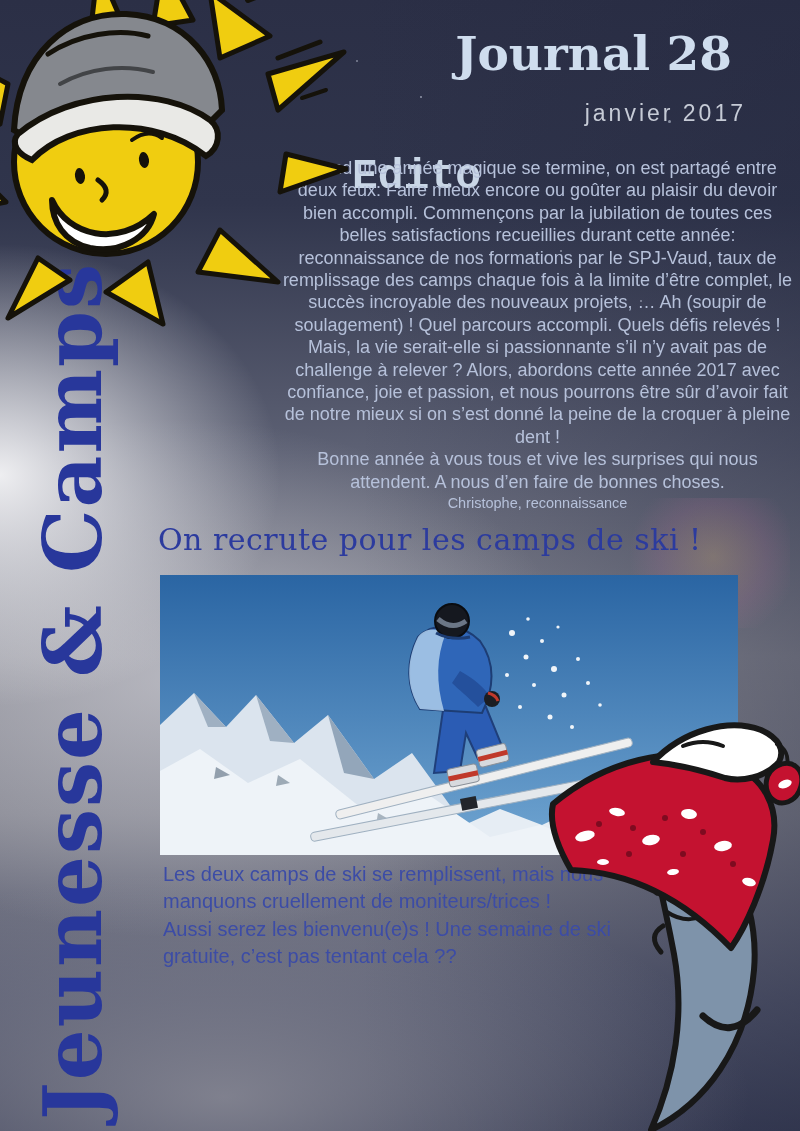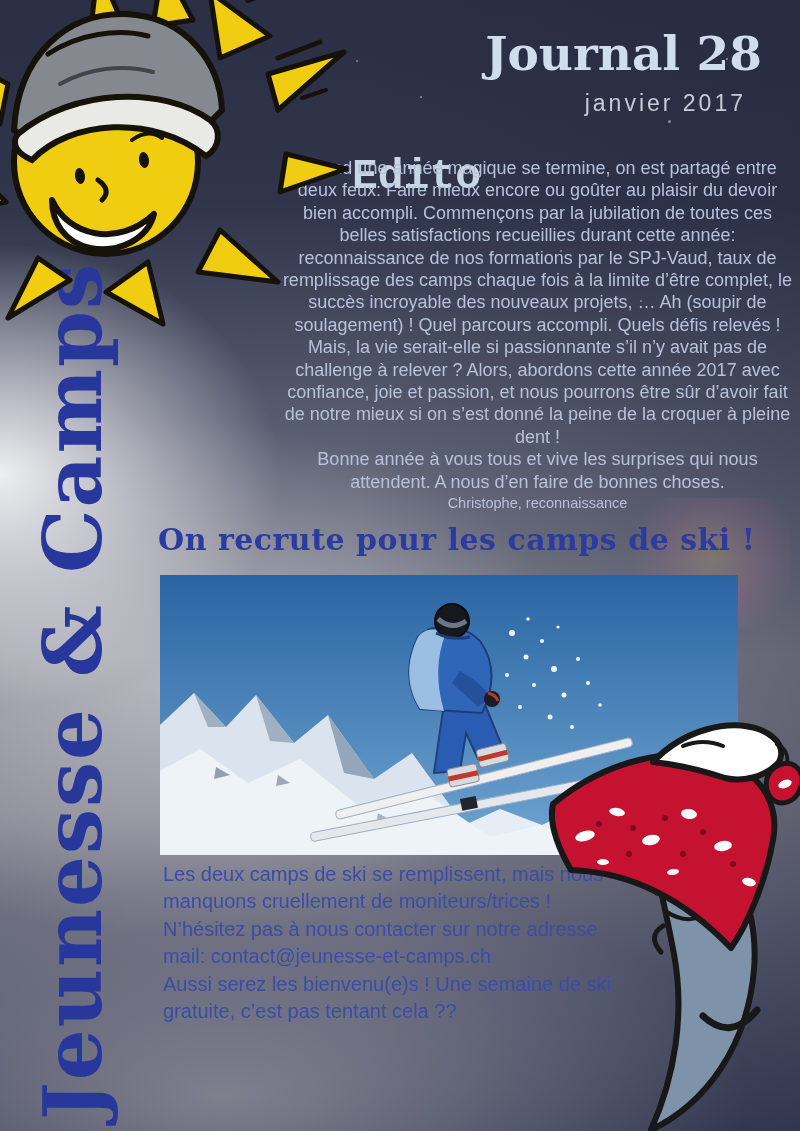--- a/index.html
+++ b/index.html
@@ -10,32 +10,32 @@
       radial-gradient(ellipse 400px 330px at 0% 42%, rgba(245,245,247,.95), rgba(245,245,247,0) 70%),
       radial-gradient(ellipse 560px 360px at 22% 60%, rgba(205,205,212,.65), rgba(205,205,212,0) 72%),
       radial-gradient(ellipse 700px 300px at 28% 97%, rgba(148,148,158,.75), rgba(148,148,158,0) 75%),
       linear-gradient(to right, rgba(255,255,255,0) 45%, rgba(35,39,62,.38) 100%),
       linear-gradient(#2b2f46 0%, #30354c 18%, #5d6174 40%, #8b8c96 58%, #83848f 72%, #565a70 88%, #3a3f58 100%);
   }
   .star { position:absolute; border-radius:50%; background:#d3daea; }
   .flare { position:absolute; left:620px; top:498px; width:170px; height:130px; pointer-events:none;
     background: radial-gradient(circle at 55% 45%, rgba(255,195,125,.22), rgba(255,130,180,.10) 45%, rgba(255,255,255,0) 72%); }
 
-  .title { position:absolute; top:30px; right:38px; z-index:3;
+  .title { position:absolute; top:30px; right:68px; z-index:3;
     font-family:"DejaVu Serif", serif; font-weight:bold; font-size:47px; line-height:1; color:#cfddee; }
-  .date { position:absolute; top:90px; right:54px; z-index:3;
+  .date { position:absolute; top:100px; right:54px; z-index:3;
     font-size:23px; letter-spacing:3px; color:#c6cbd6; }
   .edito-heading { position:absolute; left:352px; top:112px; z-index:3;
     font-family:Liberation Mono, monospace; font-weight:bold; font-size:43px; color:#c9d6e6;margin-top:40px; }
   .edito-section { position:absolute; left:280px; top:157px; width:515px; z-index:3; text-align:center; }
   .edito-body { font-size:18px; line-height:22.4px; color:#b6c1da; white-space:pre-line; }
   .edito-signature { font-size:14.5px; margin-top:2px; color:#b6c1da; }
 
   .recruit-heading { position:absolute; left:158px; top:522px; z-index:3;
-    font-family:"DejaVu Serif", serif; font-weight:bold; font-size:30px; letter-spacing:.5px; color:#2c3b9e; }
+    font-family:"DejaVu Serif", serif; font-weight:normal; font-size:30px; letter-spacing:.5px; color:#2c3b9e; }
   .photo { position:absolute; left:160px; top:575px; width:578px; height:280px; z-index:2; }
   .recruit-text { position:absolute; left:163px; top:861px; width:472px; z-index:4;
     font-size:20px; line-height:27.4px; color:#3c4ca6; }
   .recruit-text p { margin:0; }
 
   .brand-vertical { position:absolute; left:26px; top:1120px; width:828px; z-index:2;
     transform:rotate(-90deg); transform-origin:0 0;
     font-family:"DejaVu Serif", serif; font-weight:bold; font-size:80px; letter-spacing:2px;
     color:#28379b; white-space:nowrap; }
 
@@ -166,21 +166,20 @@
         <circle cx="347" cy="100" r="2"></circle>
         <circle cx="428" cy="108" r="2"></circle>
       <circle cx="440" cy="130" r="1.8"></circle>
         <circle cx="368" cy="44" r="1.8"></circle>
         <circle cx="398" cy="52" r="1.6"></circle>
     </g>
   </svg>
 
   <div class="recruit-text">
     <p>Les deux camps de ski se remplissent, mais nous manquons cruellement de moniteurs/trices !</p>
-    <p>N’hésitez pas à nous contacter sur notre adresse mail: contact@jeunesse-et-camps.ch</p>
     <p>Aussi serez les bienvenu(e)s ! Une semaine de ski gratuite, c’est pas tentant cela ??</p>
   </div>
 
   <svg class="moon-svg" width="272" height="450" viewBox="0 0 272 450">
     <path d="M 100,92 C 178,118 228,202 221,284 C 214,362 172,418 118,444 C 142,390 152,328 141,268 C 132,220 116,152 100,92 Z" fill="#7e93aa" stroke="#181818" stroke-width="6" stroke-linejoin="round"></path>
     <path d="M 130,240 q -16,10 -2,26" stroke="#181818" stroke-width="5" fill="none" stroke-linecap="round"></path>
     <path d="M 124,206 q 24,-22 48,-8" stroke="#181818" stroke-width="7" fill="none" stroke-linecap="round"></path>
     <path d="M 134,226 q 18,12 36,4" stroke="#181818" stroke-width="4" fill="none" stroke-linecap="round"></path>
     <path d="M 170,330 q 28,26 54,-6" stroke="#181818" stroke-width="7" fill="none" stroke-linecap="round"></path>
     <path d="M 20,118 C 70,76 140,56 198,78 C 232,92 246,122 240,154 C 232,200 212,242 198,262 C 150,212 96,186 38,184 C 24,160 16,136 20,118 Z" fill="#c41230" stroke="#181818" stroke-width="6" stroke-linejoin="round"></path>

